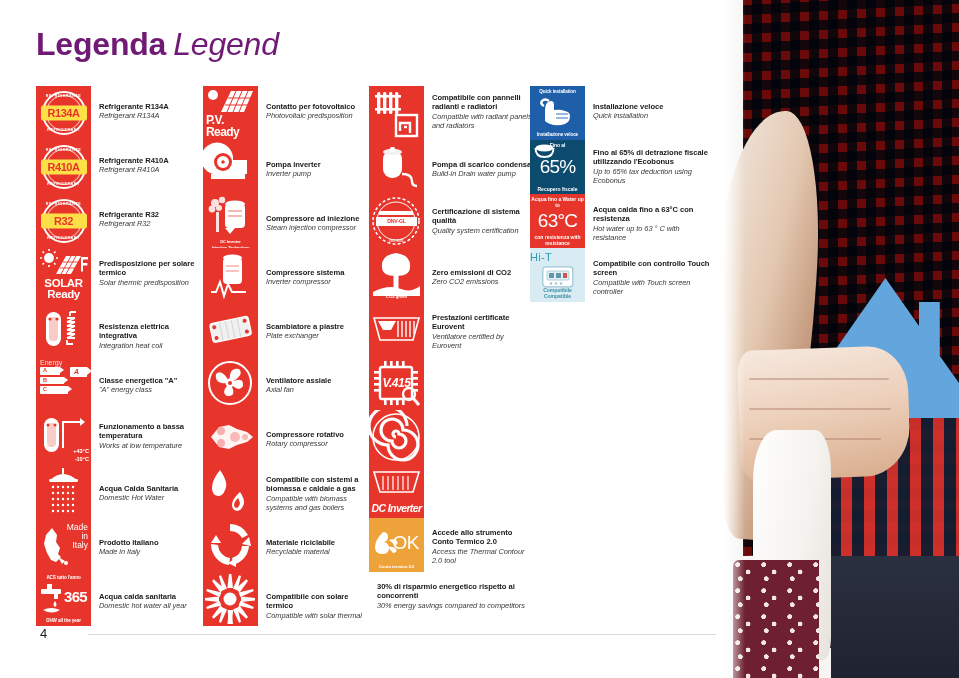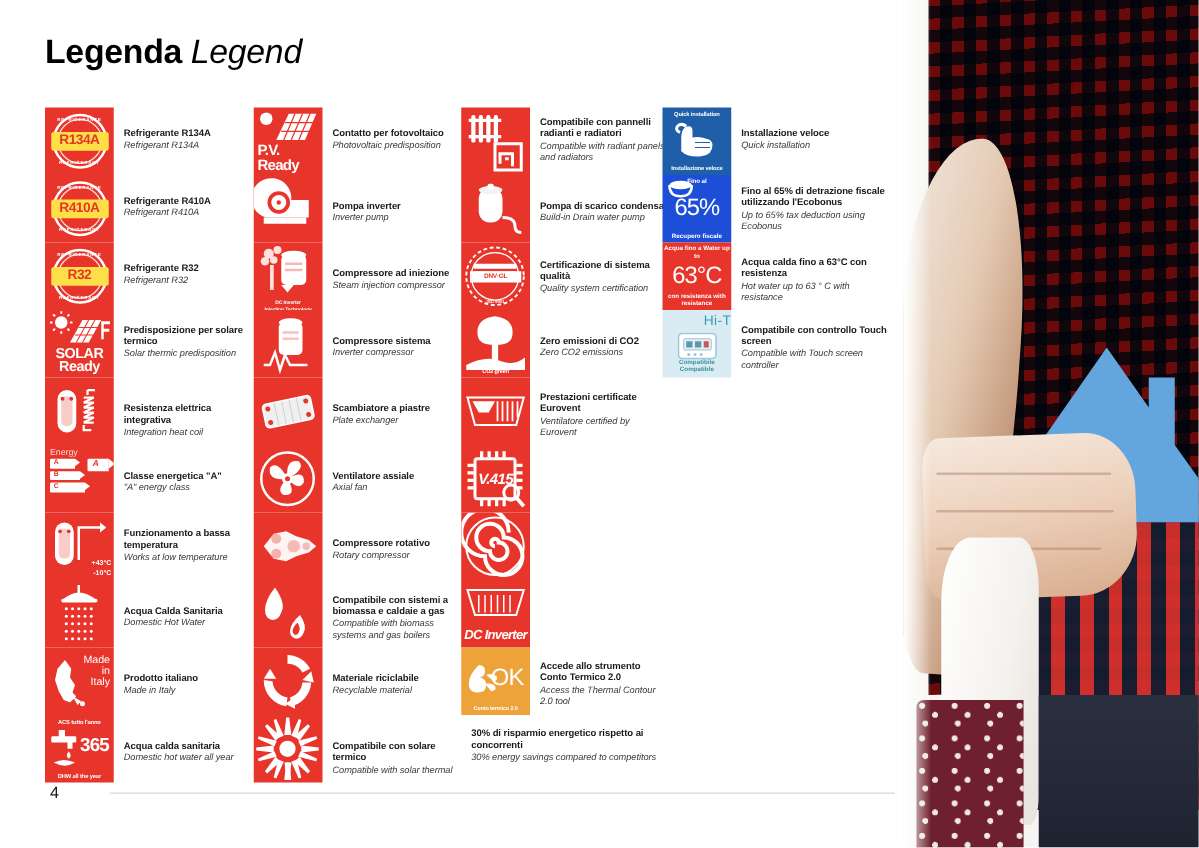--- a/index.html
+++ b/index.html
@@ -13,24 +13,24 @@
   #page {
     position: relative;
     width: 959px; height: 678px;
     background: #ffffff;
   }
 
   
   #title-block {
     position: absolute;
     left: 36px; top: 26px;
-    font-size: 27px;
+    font-size: 32px;
     letter-spacing: -0.2px;
     white-space: nowrap;
-    color: #000000;
+    color: #701a75;
   }
   #title-block .t-it { font-weight: bold; }
   #title-block .t-en { font-style: italic; font-weight: normal; margin-left: 7px; }
 
   
   .column {
     position: absolute;
     top: 86px;
     width: 167px;
   }
@@ -49,21 +49,21 @@
   
   .tile {
     position: relative;
     width: 55px;
     height: 54px;
     flex: 0 0 55px;
     background: #e8352b;
     overflow: hidden;
     color: #ffffff;
   }
-  .tile.green   { background: #1d4ed8; }
+  .tile.green   { background: #0c4a6e; }
   .tile.blue    { background: #1f5fa9; }
   .tile.red     { background: #e8352b; }
   .tile.cyan    { background: #d9ecf3; }
   .tile.orange  { background: #eda33a; }
   .tile.teal    { background: #53b6b8; }
 
   
   .lab {
     flex: 1 1 auto;
     padding: 0 4px 0 8px;
@@ -162,21 +162,21 @@
   }
   .energy-flag::after { content:''; position:absolute; right:-5px; top:0; border-top:4.75px solid transparent; border-bottom:4.75px solid transparent; border-left:5px solid #fff; }
   .energy-flag b { position:absolute; left:4px; top:0; font-size:7px; color:#e8352b; line-height:9.5px; font-style:italic; }
 
   
   .pcT { position:absolute; left:0; right:0; top:2px; text-align:center; font-size:5px; font-weight:bold; line-height:1.2; }
   .pcBig { position:absolute; left:0; right:0; top:15px; text-align:center; font-size:19px; font-weight:normal; letter-spacing:-0.8px; }
   .pcB { position:absolute; left:0; right:0; bottom:2.5px; text-align:center; font-size:5px; font-weight:bold; line-height:1.2; }
 
   
-  .hit { position:absolute; left:0; right:0; top:3px; text-align:right; font-size:11px; font-weight:normal; color:#2e9fb5; letter-spacing:0.3px; }
+  .hit { position:absolute; left:0; right:0; top:3px; text-align:left; font-size:11px; font-weight:normal; color:#2e9fb5; letter-spacing:0.3px; }
   .hit-b { position:absolute; left:0; right:0; bottom:3px; text-align:center; font-size:5px; font-weight:bold; color:#3b8fa3; line-height:1.25; }
 
   
   .mi { position:absolute; right:3px; top:5px; text-align:right; font-size:8.5px; line-height:9px; font-weight:normal; }
 
   
   .n365 { position:absolute; right:4px; top:16px; font-size:15px; font-weight:bold; letter-spacing:-0.7px; }
 
   
   .dnv-band { position:absolute; left:7px; right:7px; top:23px; height:9px; background:#fff; }

